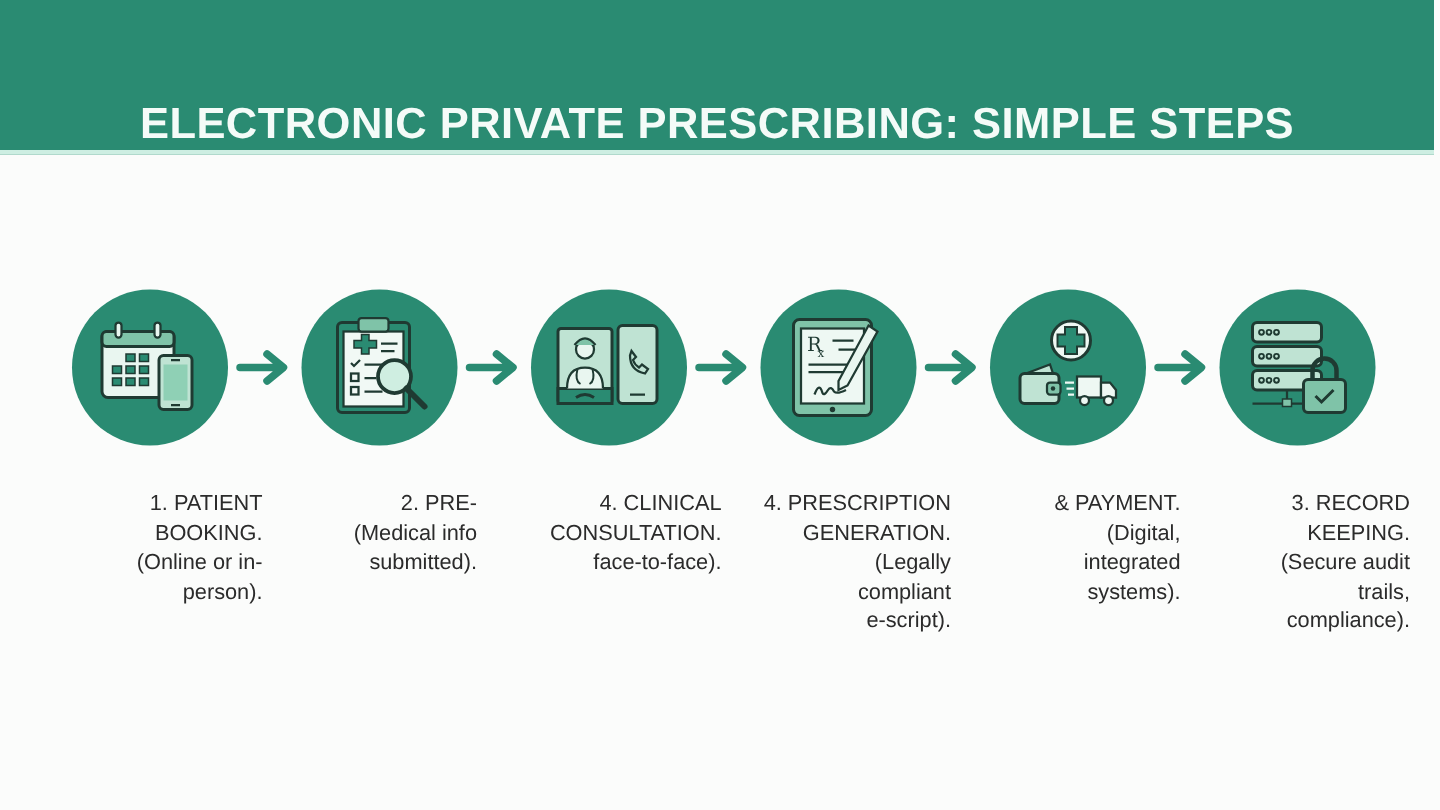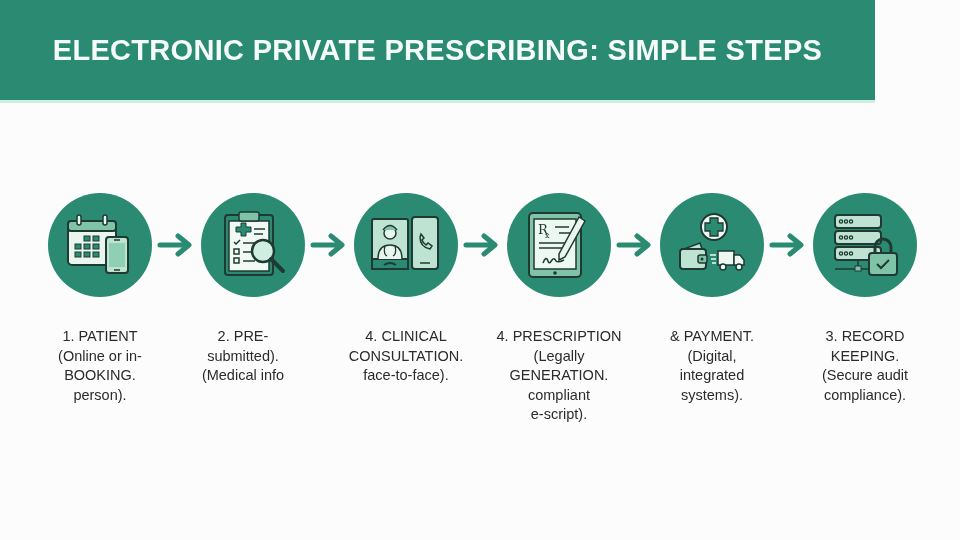--- a/index.html
+++ b/index.html
@@ -1,22 +1,22 @@
 <!DOCTYPE html>
 <html><head>
 <meta charset="utf-8">
 <style>
   html,body{margin:0;padding:0;}
   body{width:960px;height:540px;background:#fbfcfb;font-family:"Liberation Sans",sans-serif;position:relative;overflow:hidden;}
-  .header{position:absolute;left:0;top:0;width:875px;height:103px;background:#2a8b72;border-bottom:3px solid #cdeee2;box-sizing:border-box;display:flex;align-items:center;justify-content:center;}
+  .header{position:absolute;left:0;top:0;width:956px;height:103px;background:#2a8b72;border-bottom:3px solid #cdeee2;box-sizing:border-box;display:flex;align-items:flex-end;justify-content:center;}
   .title{color:#f4fbf8;font-weight:700;font-size:29px;letter-spacing:0.3px;margin-top:0;}
   .step{position:absolute;top:193px;width:104px;height:104px;border-radius:50%;background:#2a8b72;display:flex;align-items:center;justify-content:center;}
   .step svg{width:76px;height:76px;}
   .arrow{position:absolute;top:230px;width:40px;height:30px;}
-  .label{position:absolute;top:327px;width:150px;text-align:center;color:#2b2b2b;font-size:14.5px;line-height:19.5px;}
+  .label{position:absolute;top:327px;width:150px;text-align:right;color:#2b2b2b;font-size:14.5px;line-height:19.5px;}
   .label .t{display:block;}
 </style>
 </head>
 <body>
 
 <div class="header">
   <div class="title">ELECTRONIC PRIVATE PRESCRIBING: SIMPLE STEPS</div>
 </div>
 
 <div class="step" style="left:48px">
@@ -145,45 +145,46 @@
     <line x1="8" y1="62" x2="48" y2="62" stroke="#1f3a32" stroke-width="1.5"></line>
     <rect x="28" y="59" width="6" height="5" fill="#7fc3a8" stroke="#1f3a32" stroke-width="1"></rect>
     <path d="M48 46 v-6 a8 8 0 0 1 16 0 v6" fill="none" stroke="#1f3a32" stroke-width="3"></path>
     <rect x="42" y="46" width="28" height="22" rx="3" fill="#7fc3a8" stroke="#1f3a32" stroke-width="2"></rect>
     <path d="M50 57 l4 4 l8 -8" fill="none" stroke="#1f3a32" stroke-width="2"></path>
   </svg>
 </div>
 
 <div class="label" style="left:25px">
   <span class="t">1. PATIENT</span>
+  <span class="t">BOOKING.</span>
   <span class="t">(Online or in-</span>
-  <span class="t">BOOKING.</span>
   <span class="t">person).</span>
 </div>
 <div class="label" style="left:168px">
   <span class="t">2. PRE-</span>
+  <span class="t">(Medical info</span>
   <span class="t">submitted).</span>
-  <span class="t">(Medical info</span>
 </div>
 <div class="label" style="left:331px">
   <span class="t">4. CLINICAL</span>
   <span class="t">CONSULTATION.</span>
   <span class="t">face-to-face).</span>
 </div>
 <div class="label" style="left:484px">
   <span class="t">4. PRESCRIPTION</span>
+  <span class="t">GENERATION.</span>
   <span class="t">(Legally</span>
-  <span class="t">GENERATION.</span>
   <span class="t">compliant</span>
   <span class="t">e-script).</span>
 </div>
 <div class="label" style="left:637px">
   <span class="t">&amp; PAYMENT.</span>
   <span class="t">(Digital,</span>
   <span class="t">integrated</span>
   <span class="t">systems).</span>
 </div>
 <div class="label" style="left:790px">
   <span class="t">3. RECORD</span>
   <span class="t">KEEPING.</span>
   <span class="t">(Secure audit</span>
+  <span class="t">trails,</span>
   <span class="t">compliance).</span>
 </div>
 
 </body></html>

